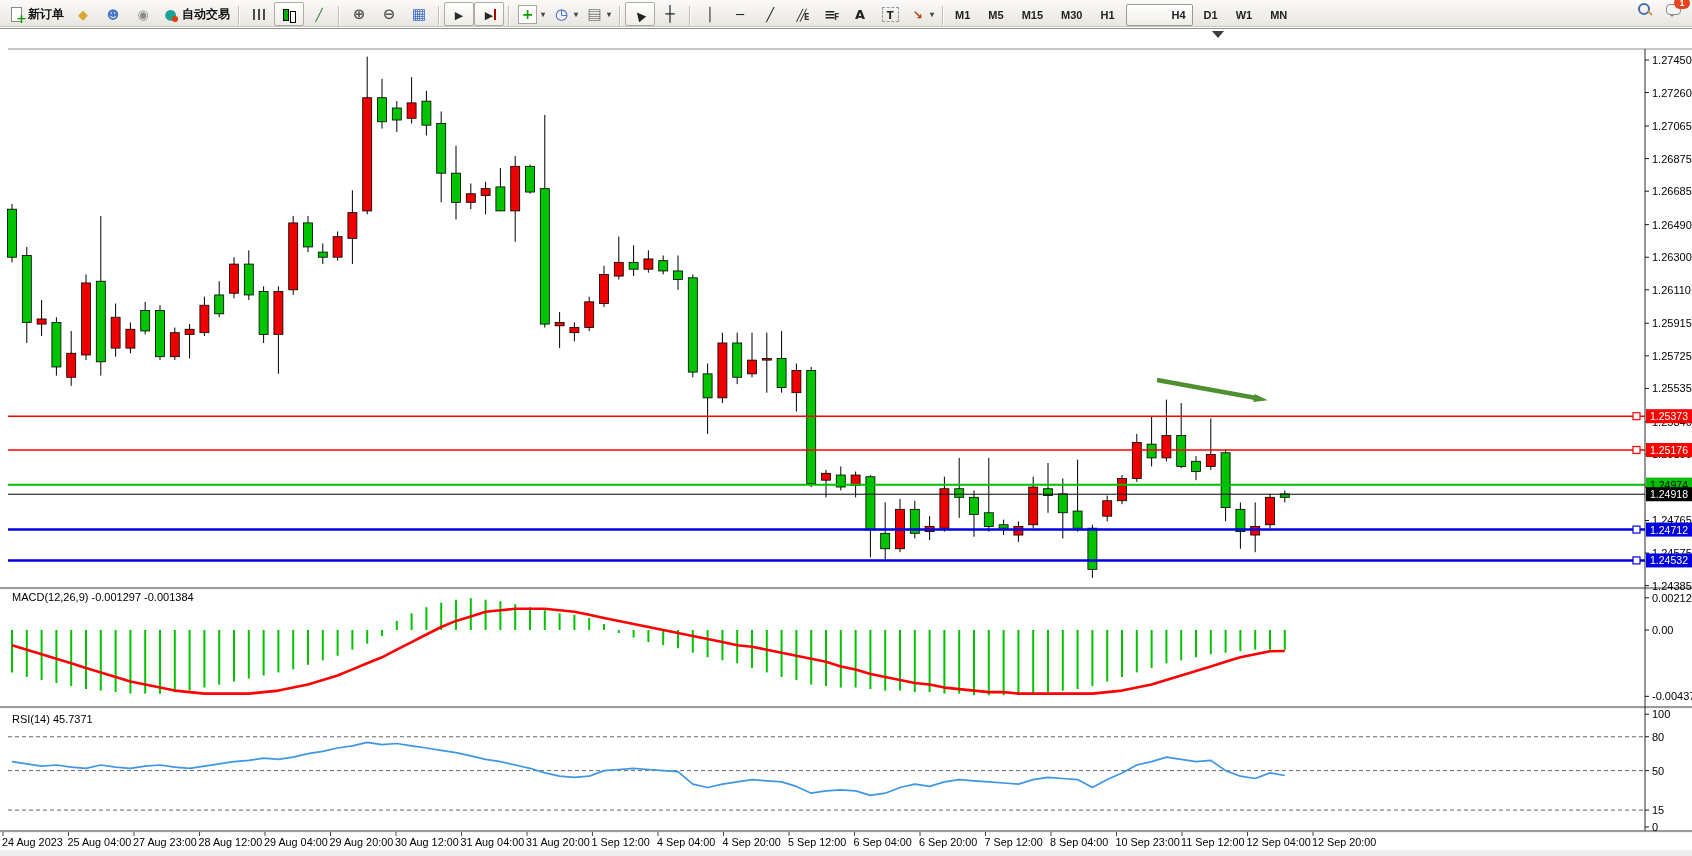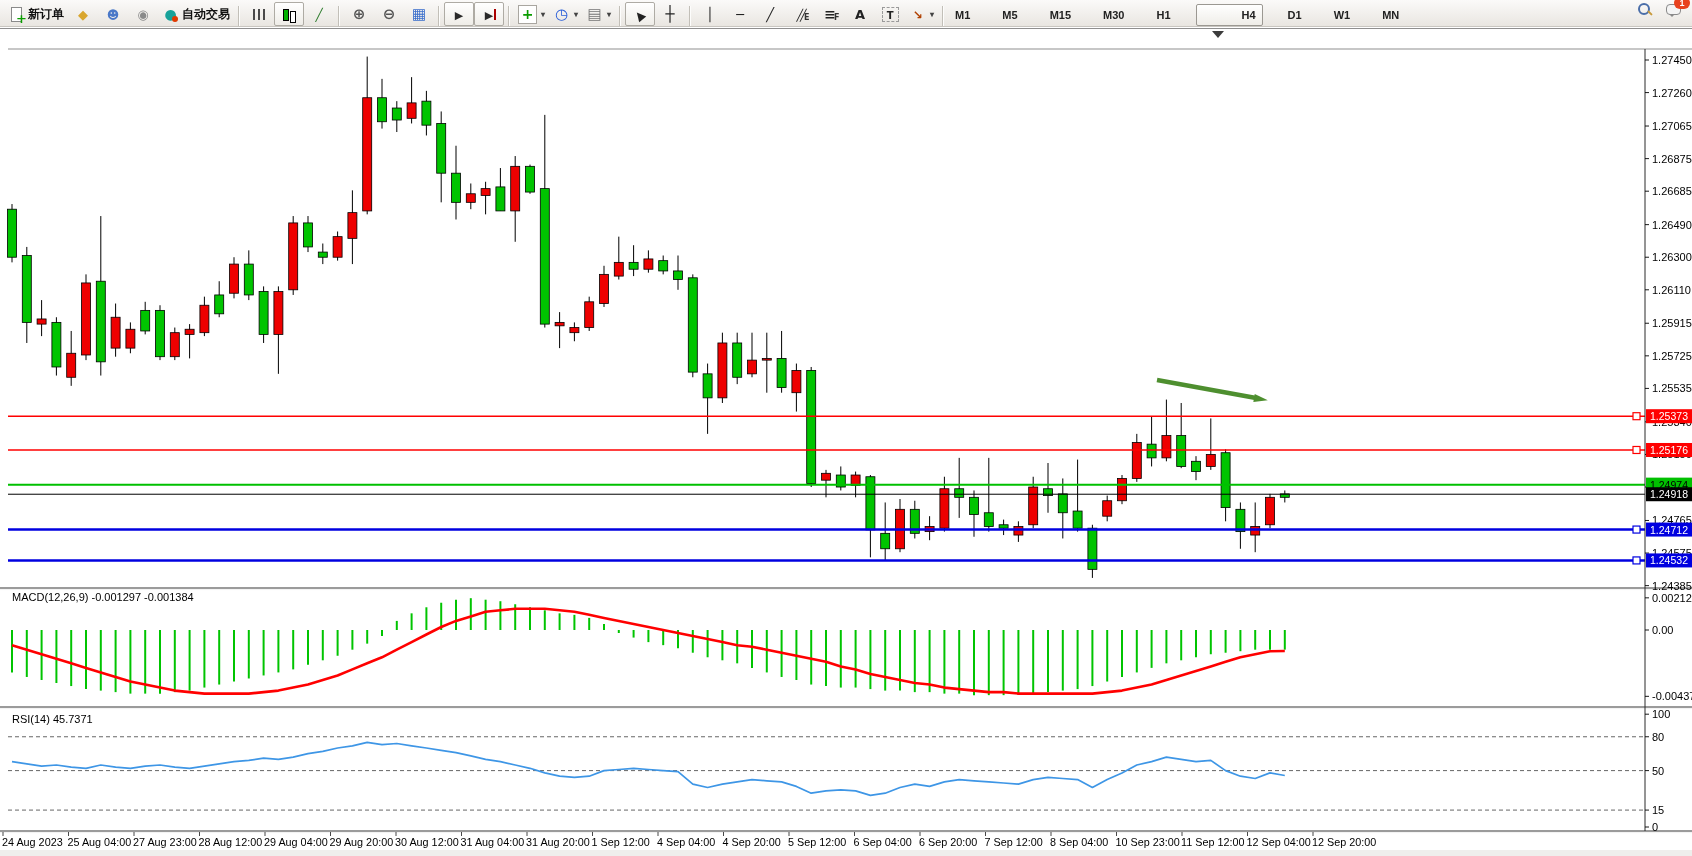--- a/index.html
+++ b/index.html
@@ -160,21 +160,21 @@
       <span class="ic ic-text"></span>
     </div>
   <div class="tb-btn">
       <span class="ic ic-label"></span>
     </div>
   <div class="tb-btn">
       <span class="ic ic-arrows"></span>
       <span class="caret">▾</span>
     </div>
   <div class="sep"></div>
-  <div id="tf-group" style="display:flex;gap:18px;">
+  <div id="tf-group" style="display:flex;gap:4px;">
       <div class="tf-btn">M1</div>
       <div class="tf-btn">M5</div>
       <div class="tf-btn">M15</div>
       <div class="tf-btn">M30</div>
       <div class="tf-btn">H1</div>
       <div class="tf-btn active">H4</div>
       <div class="tf-btn">D1</div>
       <div class="tf-btn">W1</div>
       <div class="tf-btn">MN</div>
     </div>

